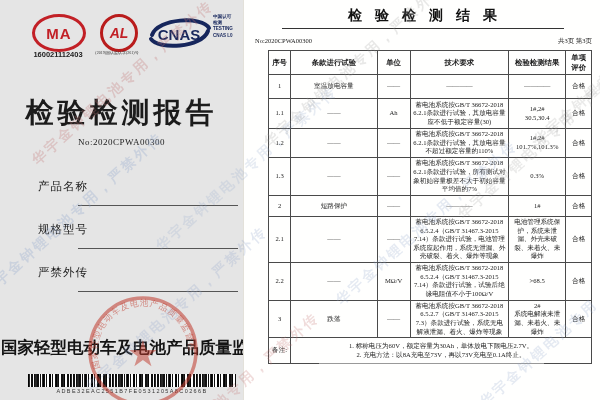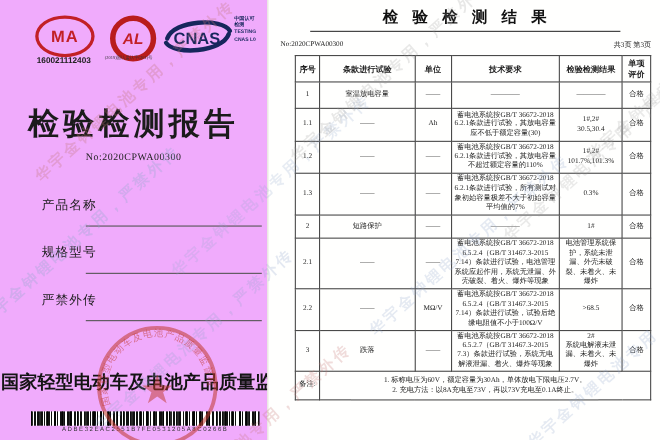--- a/index.html
+++ b/index.html
@@ -1,33 +1,33 @@
 <!DOCTYPE html>
 <html><head>
 <meta charset="utf-8">
 <style>
   html,body{margin:0;padding:0;background:#e9e7e2;}
   #canvas{position:relative;width:600px;height:400px;overflow:hidden;
     background:#fbfaf7;font-family:"Liberation Serif",serif;color:#1c1c1c;}
   .page{position:absolute;top:0;height:400px;}
-  #cover{left:0;width:243px;background:#f0abfc;}
+  #cover{left:0;width:243px;background:#e5e5e5;}
   #results{left:243px;width:357px;background:#fffffe;border-left:1px solid #e3e1da;}
 
   
   .wm{position:absolute;white-space:nowrap;font-size:14px;letter-spacing:3px;
     transform:rotate(-42deg);pointer-events:none;z-index:6;font-weight:bold;}
 
   
   .mark{position:absolute;}
   .cma-oval{width:48px;height:32px;border:3px solid #c22026;border-radius:50%;
     display:flex;align-items:center;justify-content:center;color:#c22026;
     font-weight:bold;font-size:15px;font-family:"Liberation Sans",sans-serif;letter-spacing:1px;}
   .cma-num{position:absolute;left:22px;top:50px;width:72px;text-align:center;
     font-size:7.5px;font-weight:bold;color:#222;font-family:"Liberation Sans",sans-serif;}
-  .al-circle{width:32px;height:32px;border:5px solid #b91c1c;border-radius:50%;
+  .al-circle{width:32px;height:32px;border:3px solid #b91c1c;border-radius:50%;
     display:flex;align-items:center;justify-content:center;color:#c22026;
     font-weight:bold;font-style:italic;font-size:14px;font-family:"Liberation Sans",sans-serif;}
   .al-num{position:absolute;left:84px;top:50px;width:66px;text-align:center;
     font-size:4px;color:#333;}
   .cnas-side{position:absolute;left:213px;top:14px;font-size:4.6px;line-height:1.35;
     color:#16265c;font-weight:bold;font-family:"Liberation Sans",sans-serif;}
   .cnas-side div{white-space:nowrap;}
 
   .cover-title{position:absolute;top:94px;left:0;width:243px;text-align:center;
     font-size:28px;font-weight:600;letter-spacing:4px;color:#1b1b1b;}

